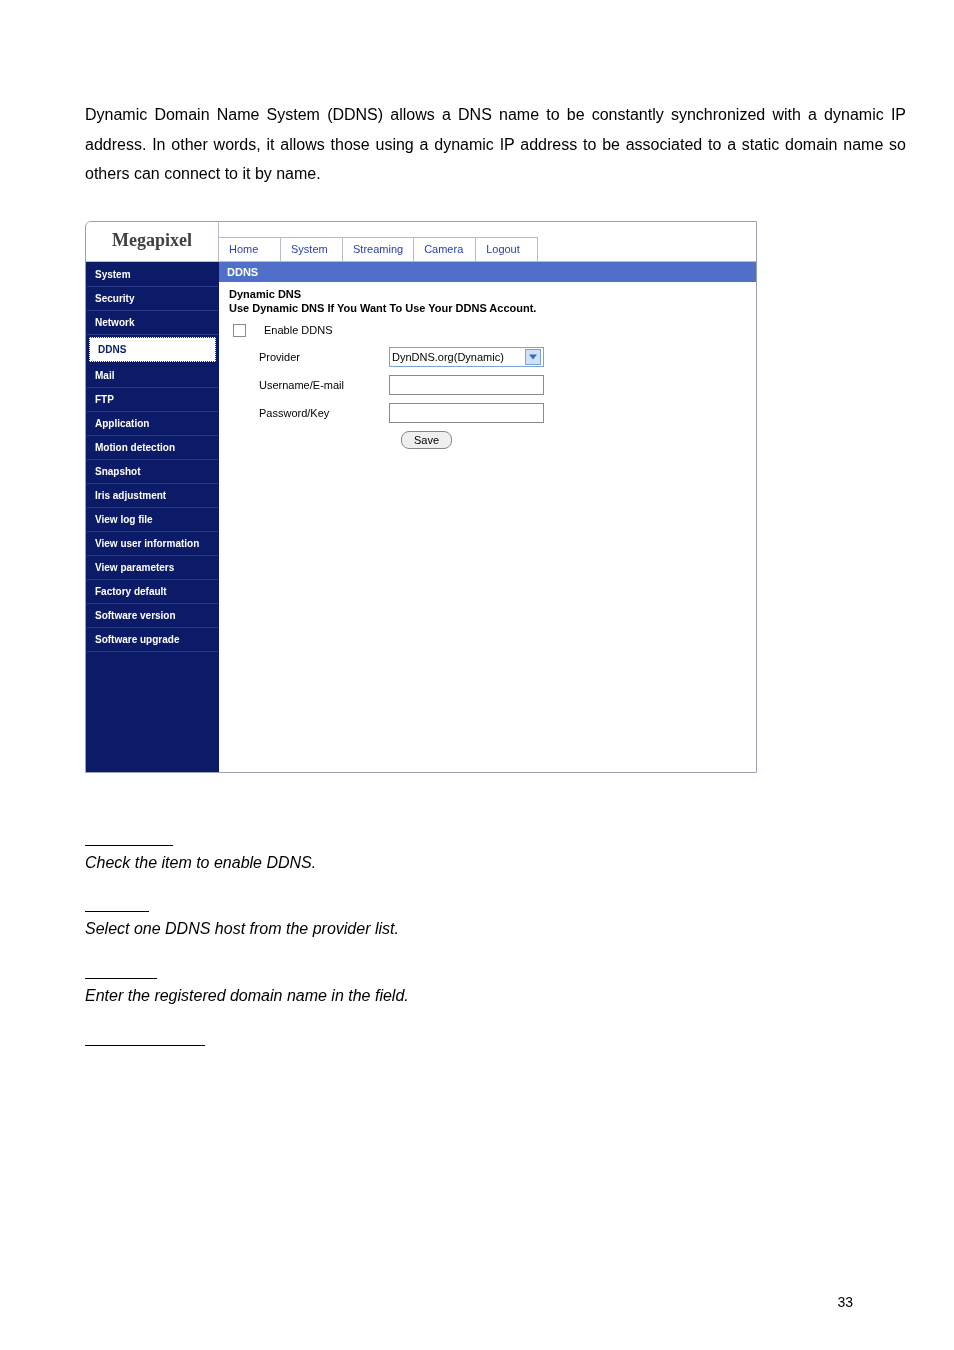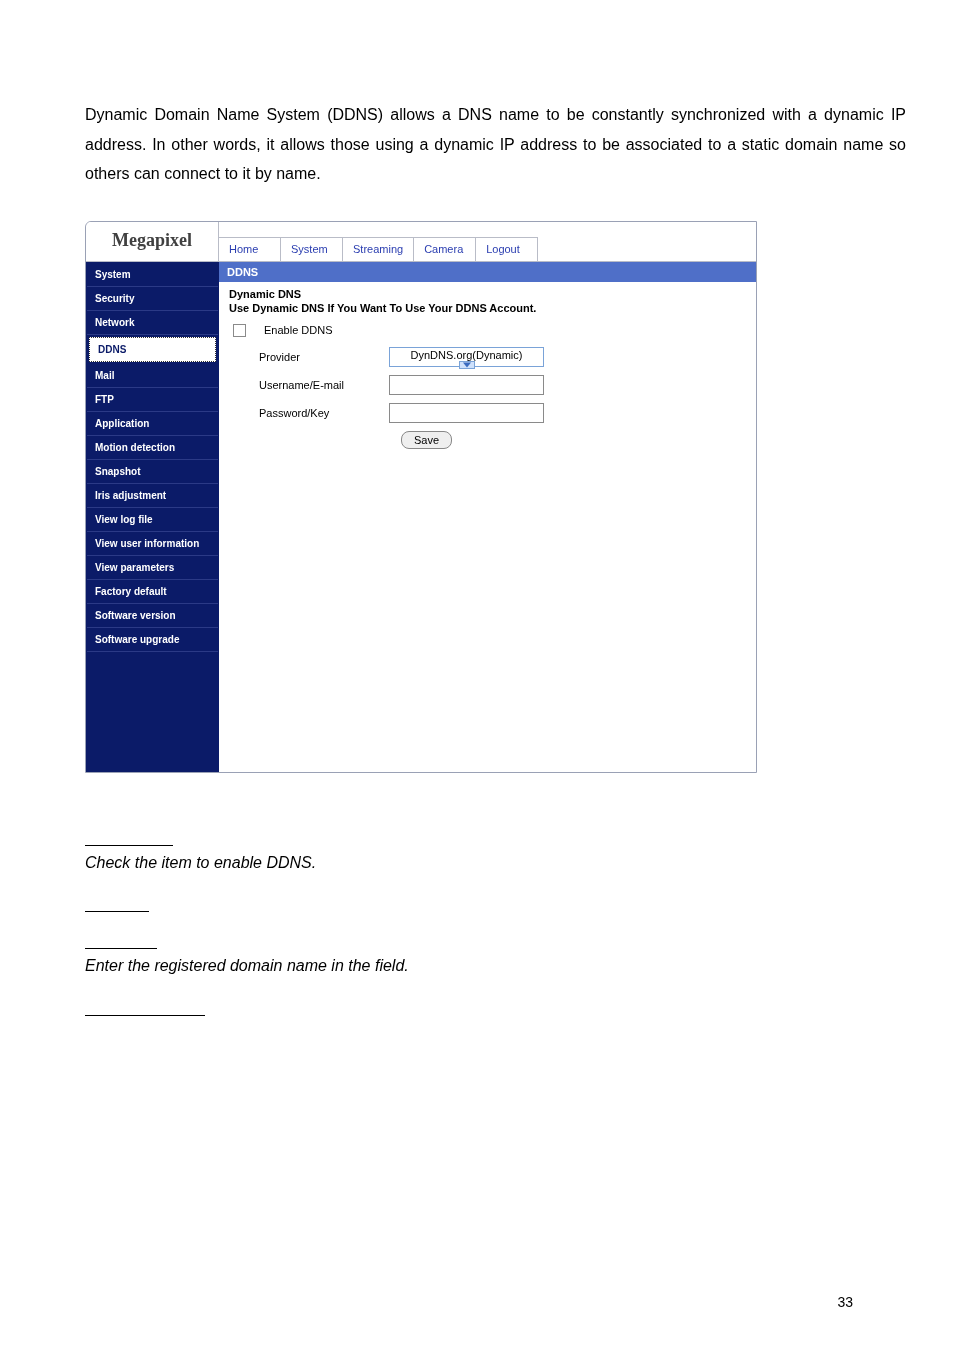--- a/index.html
+++ b/index.html
@@ -146,21 +146,20 @@
   .sel {
     width: 155px;
     height: 20px;
     border: 1px solid #7aa3d8;
     font-size: 11px;
     padding: 1px 2px;
     display: flex;
     align-items: center;
     justify-content: space-between;
     background: #fff;
-    flex-direction: column;
   }
   .sel-arrow {
     width: 16px;
     height: 16px;
     background: #cfe1fb;
     border: 1px solid #7aa3d8;
     display: flex;
     align-items: center;
     justify-content: center;
   }
@@ -269,20 +268,21 @@
     </div>
   </div>
 
   <div class="defs" id="defs">
       <div class="def-item">
         <div style="border-top: 1px solid rgb(0, 0, 0); width: 88px; margin-bottom: 4px;"></div>
         <div class="def-desc">Check the item to enable DDNS.</div>
       </div>
       <div class="def-item">
         <div style="border-top: 1px solid rgb(0, 0, 0); width: 64px; margin-bottom: 4px;"></div>
+        <div class="def-desc">Select one DDNS host from the provider list.</div>
       </div>
       <div class="def-item">
         <div style="border-top: 1px solid rgb(0, 0, 0); width: 72px; margin-bottom: 4px;"></div>
         <div class="def-desc">Enter the registered domain name in the field.</div>
       </div>
       <div class="def-item">
         <div style="border-top: 1px solid rgb(0, 0, 0); width: 120px; margin-bottom: 4px;"></div>
       </div>
     </div>
 

